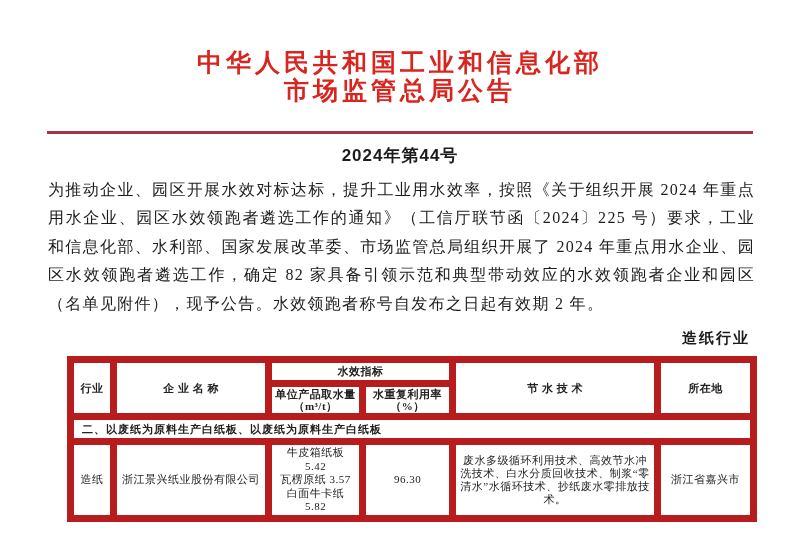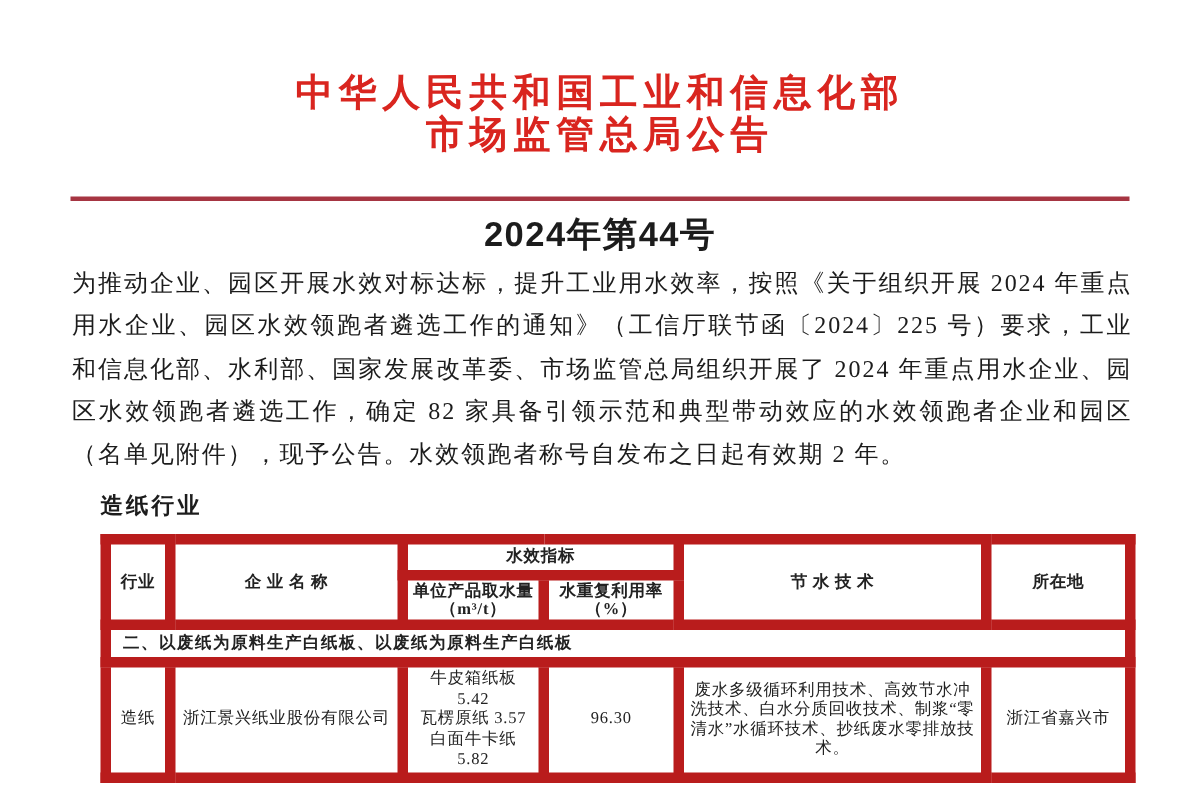--- a/index.html
+++ b/index.html
@@ -31,36 +31,36 @@
   .rule {
     height: 3px;
     width: 706px;
     margin: 27px auto 0 auto;
   }
   .doc-number {
     margin-top: 13px;
     text-align: center;
     font-family: "Liberation Sans", "DejaVu Sans", sans-serif;
     font-weight: bold;
-    font-size: 23px;
+    font-size: 17px;
     line-height: 18px;
     letter-spacing: 1px;
   }
   .body-text {
     margin: 11px 45px 0 48px;
     text-align: justify;
     font-size: 16px;
     line-height: 28.4px;
     letter-spacing: 1.3px;
   }
   .table-title {
     margin-top: 11px;
     width: 683px;
     margin-left: 67px;
-    text-align: left;
+    text-align: right;
     font-weight: bold;
     font-size: 15px;
     line-height: 18px;
     letter-spacing: 2px;
   }
   table.leaders {
     margin: 9px 0 0 67px;
     width: 683px;
     border-collapse: collapse;
     table-layout: fixed;

